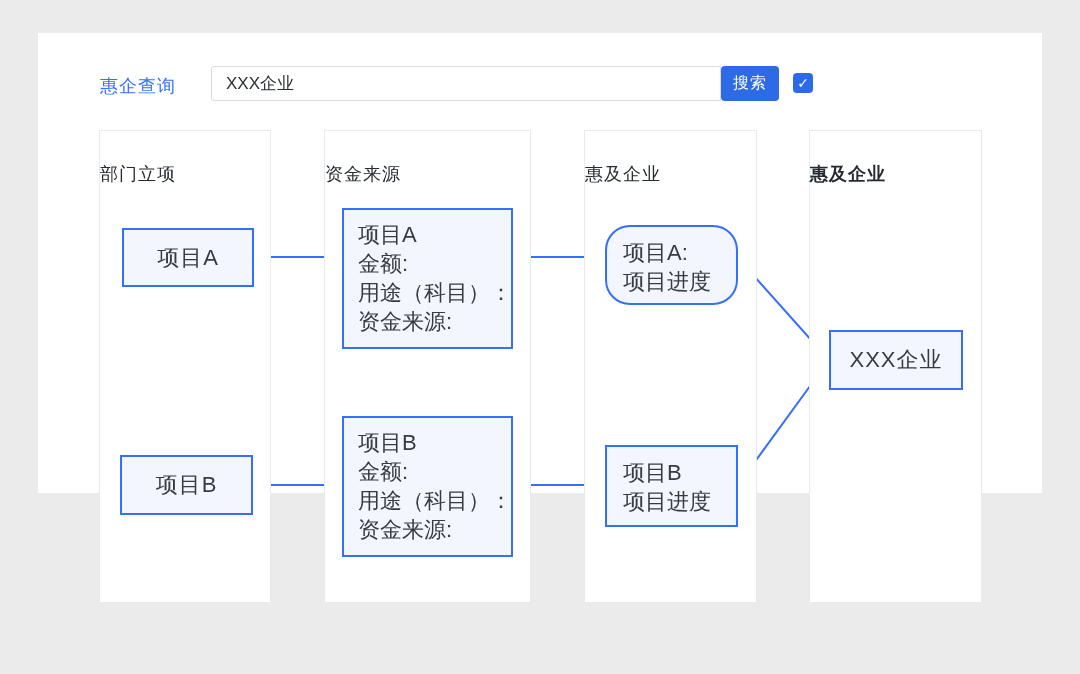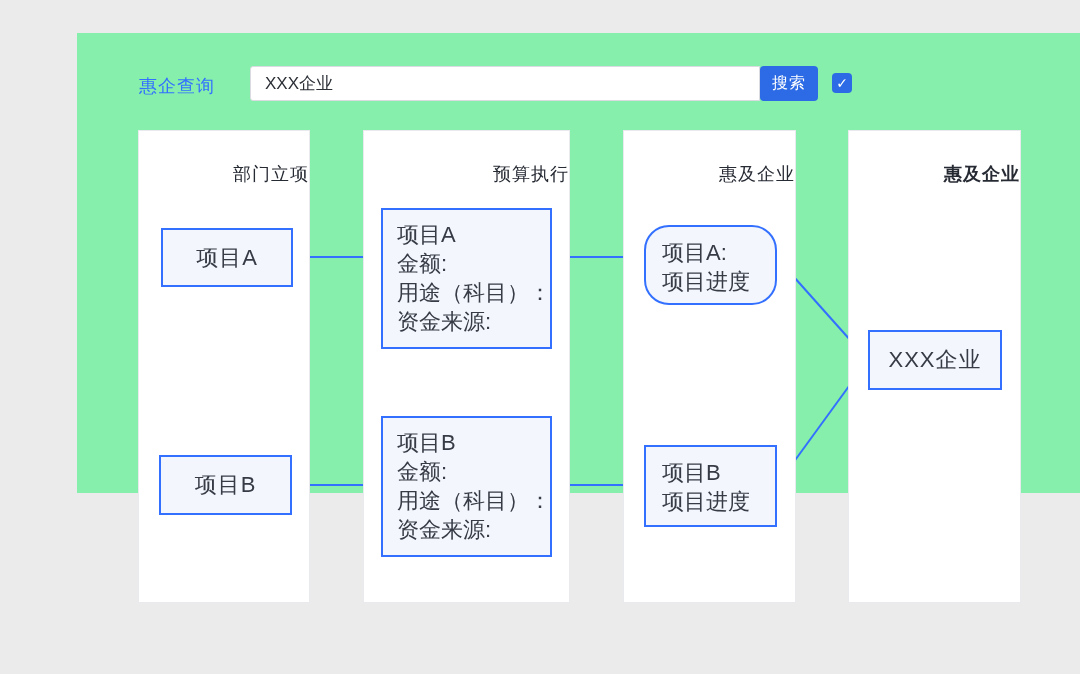--- a/index.html
+++ b/index.html
@@ -14,22 +14,21 @@
   }
   *{margin:0;padding:0;box-sizing:border-box;}
   html,body{width:1080px;height:674px;overflow:hidden;}
   body{
     background:var(--page-bg);
     font-family:"Liberation Sans","DejaVu Sans",sans-serif;
     color:var(--text-dark);
   }
   .card{
     position:absolute;left:38px;top:33px;width:1004px;height:460px;
-    background:#86efac;
-    margin-left:39px;
+    background:#ffffff;
   }
   
   .query-label{
     position:absolute;left:62px;top:41px;
     font-size:18px;font-weight:500;color:var(--line);
     letter-spacing:1px;
   }
   .search-input{
     position:absolute;left:173px;top:33px;width:510px;height:35px;
     border:1px solid var(--input-border);border-radius:3px 0 0 3px;
@@ -52,21 +51,21 @@
   .filter-label{
     position:absolute;left:785px;top:41px;
     font-size:18px;color:var(--text-dark);letter-spacing:1px;
   }
   
   .panel{
     position:absolute;top:97px;height:473px;
     border:1px solid var(--panel-border);background:#fff;
   }
   .panel-title{
-    margin-top:31px;text-align:right;
+    margin-top:31px;text-align:left;
     font-size:18px;color:#262A33;letter-spacing:1px;
   }
   
   .edges{
     position:absolute;left:0;top:0;width:1004px;height:608px;
     pointer-events:none;
   }
   .edges line{stroke:var(--line);stroke-width:2;}
   
   .node{
@@ -98,21 +97,21 @@
     <line x1="215" y1="452" x2="304" y2="452"></line>
     <line x1="475" y1="452" x2="567" y2="452"></line>
     <line x1="700" y1="225" x2="791" y2="327"></line>
     <line x1="700" y1="452" x2="791" y2="327"></line>
   </svg>
 
   <div class="panel" style="left:61px;width:172px;">
     <div class="panel-title">部门立项</div>
   </div>
   <div class="panel" style="left:286px;width:207px;">
-    <div class="panel-title">预算执行</div>
+    <div class="panel-title">资金来源</div>
   </div>
   <div class="panel" style="left:546px;width:173px;">
     <div class="panel-title">惠及企业</div>
   </div>
   <div class="panel" style="left:771px;width:173px;font-weight:bold;">
     <div class="panel-title">惠及企业</div>
   </div>
 
   <div class="node center" style="left:84px;top:195px;width:132px;height:59px;">项目A</div>
 

